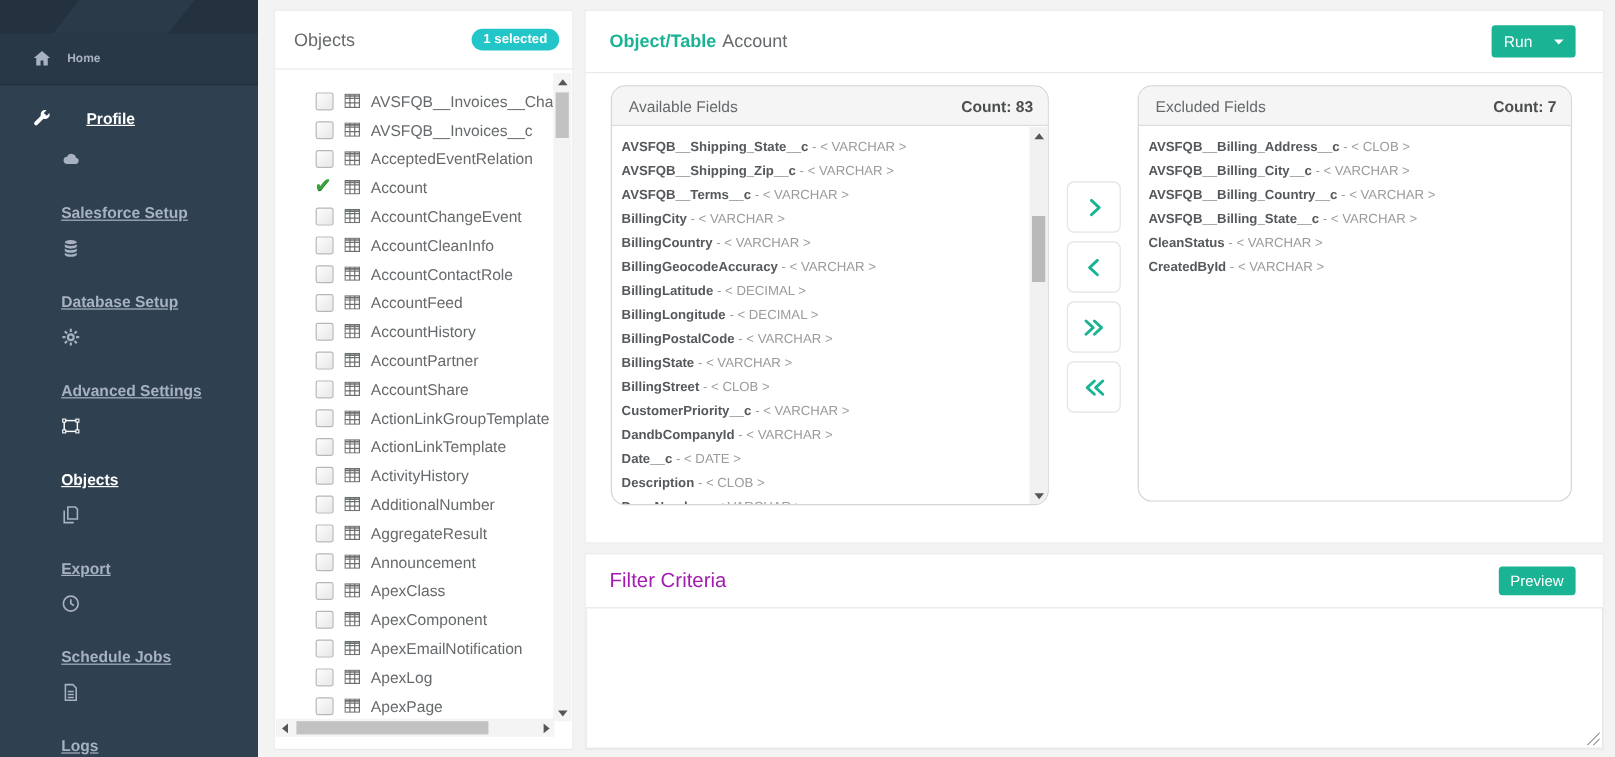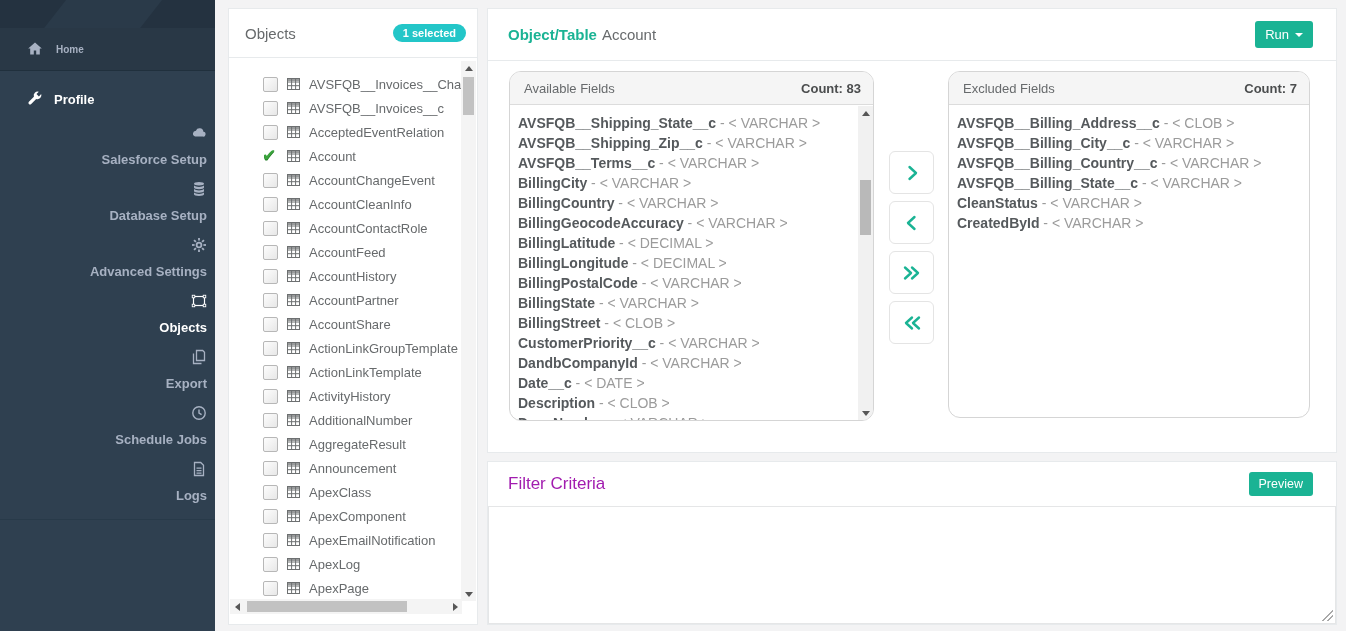--- a/index.html
+++ b/index.html
@@ -14,21 +14,21 @@
   }
   svg{display:block;}
 
   
   .sidebar{position:absolute;left:0;top:0;width:215px;height:631px;background:var(--side-bg);}
   .sidebar-top{height:28px;background:var(--side-top);position:relative;overflow:hidden;}
   .sidebar-top .diag{position:absolute;left:52px;top:-12px;width:96px;height:60px;background:#2a3a49;transform:skewX(-38deg);}
   .nav-home{height:43px;background:#293846;border-bottom:1px solid #20303d;display:flex;align-items:center;gap:13px;padding-left:27px;color:var(--side-text);font-size:10px;font-weight:bold;cursor:pointer;}
   .nav-home .nav-icon{width:16px;height:16px;color:var(--side-text);}
   .nav-list{padding-top:13px;}
-  .nav-item{display:flex;align-items:flex-end;gap:11px;color:var(--side-text);font-size:13px;font-weight:600;padding:7px 8px;cursor:pointer;}
+  .nav-item{display:flex;align-items:flex-start;gap:29px;color:var(--side-text);font-size:13px;font-weight:600;padding:7px 8px;cursor:pointer;text-decoration:underline;}
   .nav-item.lvl1{padding-left:27px;margin-bottom:4px;}
   .nav-item.lvl2{padding-left:51px;flex-direction:column;}
   .nav-item.active{color:#ffffff;font-weight:bold;}
   .nav-icon{width:16px;height:16px;flex:0 0 16px;}
   .nav-divider{border-bottom:1px solid #283a49;margin-top:9px;}
 
   
   .objects-panel{position:absolute;left:228px;top:8px;width:250px;height:617px;background:#fff;border:1px solid var(--panel-border);}
   .objects-head{height:49px;border-bottom:1px solid var(--panel-border);display:flex;align-items:center;justify-content:space-between;padding:0 11px 0 16px;}
   .objects-title{font-size:15px;color:var(--text);}
@@ -56,34 +56,34 @@
   .hthumb{position:absolute;top:2px;height:11px;background:#c2c2c2;cursor:pointer;}
   .obj-vscroll{right:1px;top:52px;height:540px;}
   .obj-hscroll{left:1px;bottom:10px;width:232px;}
 
   
   .main-panel{position:absolute;left:487px;top:8px;width:850px;height:445px;background:#fff;border:1px solid var(--panel-border);}
   .main-head{height:52px;border-bottom:1px solid var(--panel-border);display:flex;align-items:center;justify-content:space-between;padding:0 23px 0 20px;}
   .main-title{font-size:15px;}
   .main-title .pre{color:var(--teal);font-weight:bold;}
   .main-title .obj{color:var(--text);margin-left:5px;}
-  .btn{background:var(--teal);color:#fff;border:none;border-radius:3px;font-size:13px;font-family:inherit;display:inline-flex;align-items:center;gap:6px;cursor:pointer;}
+  .btn{background:var(--teal);color:#fff;border:none;border-radius:3px;font-size:13px;font-family:inherit;display:inline-flex;align-items:center;gap:18px;cursor:pointer;}
   .btn-run{padding:6px 10px;}
   .caret{width:0;height:0;border-left:4px solid transparent;border-right:4px solid transparent;border-top:4px solid #fff;}
   .btn-preview{padding:5px 10px;font-size:12.5px;}
 
   .fields-box{position:absolute;background:#fff;border:1px solid var(--box-border);border-radius:12px;overflow:hidden;}
   .fields-box.available{left:21px;top:62px;width:365px;height:350px;}
   .fields-box.excluded{left:460px;top:62px;width:362px;height:347px;}
   .fields-head{height:33px;background:#f5f5f5;border-bottom:1px solid #dcdcdc;display:flex;align-items:center;justify-content:space-between;padding:0 12px 0 14px;font-size:13px;color:var(--text);}
   .fields-count{font-weight:bold;color:#4b4d4e;}
   .fields-list{position:absolute;left:0;top:34px;bottom:0;overflow:hidden;padding:7px 0 0 8px;}
   .available .fields-list{right:15px;}
   .excluded .fields-list{right:0;}
-  .field-row{font-size:14px;line-height:20px;white-space:nowrap;}
+  .field-row{font-size:11px;line-height:20px;white-space:nowrap;}
   .fname{font-weight:bold;color:#55595c;}
   .ftype{color:#9b9b9b;}
   .av-vscroll{right:0;top:34px;bottom:0;background:#f1f1f1;}
   .av-vscroll .vthumb{top:74px;height:55px;background:#b9b9b9;}
   .obj-vscroll .vthumb{top:16px;height:38px;}
   .obj-hscroll .hthumb{left:17px;width:160px;}
 
   .transfer-col{position:absolute;left:401px;top:142px;width:46px;}
   .tbtn{width:45px;height:43px;background:#fff;border:1px solid #e4e4e4;border-radius:6px;display:flex;align-items:center;justify-content:center;margin-bottom:7px;cursor:pointer;color:var(--teal);}
 

